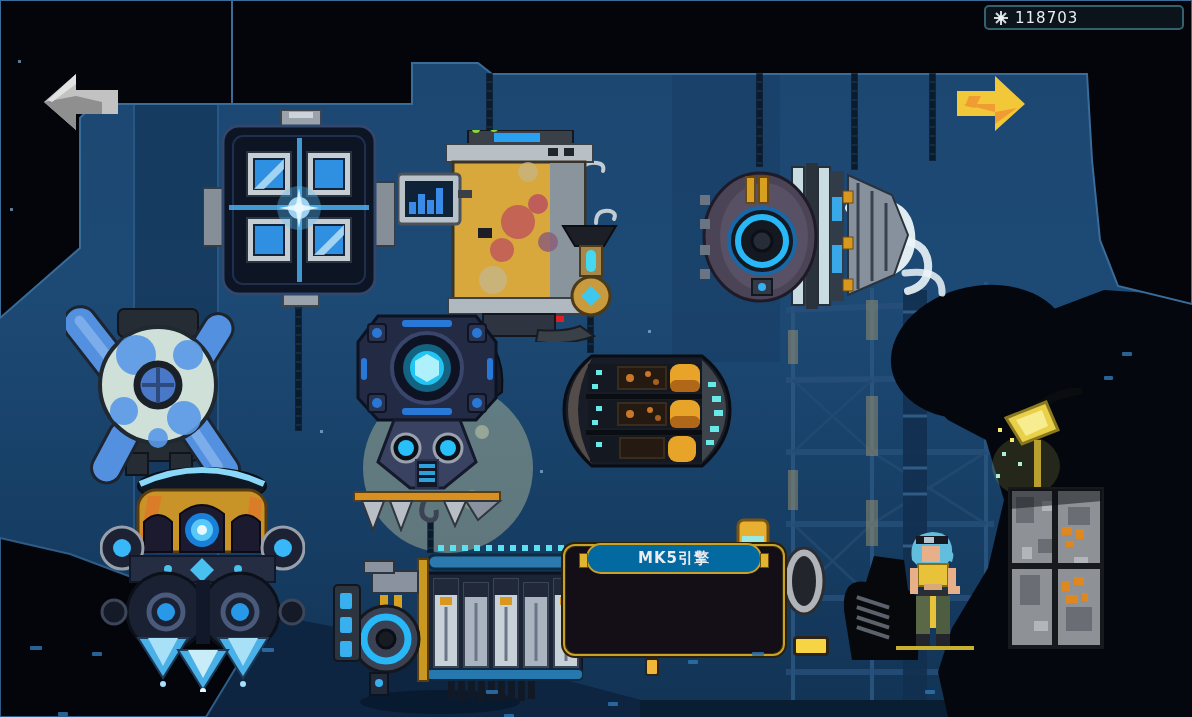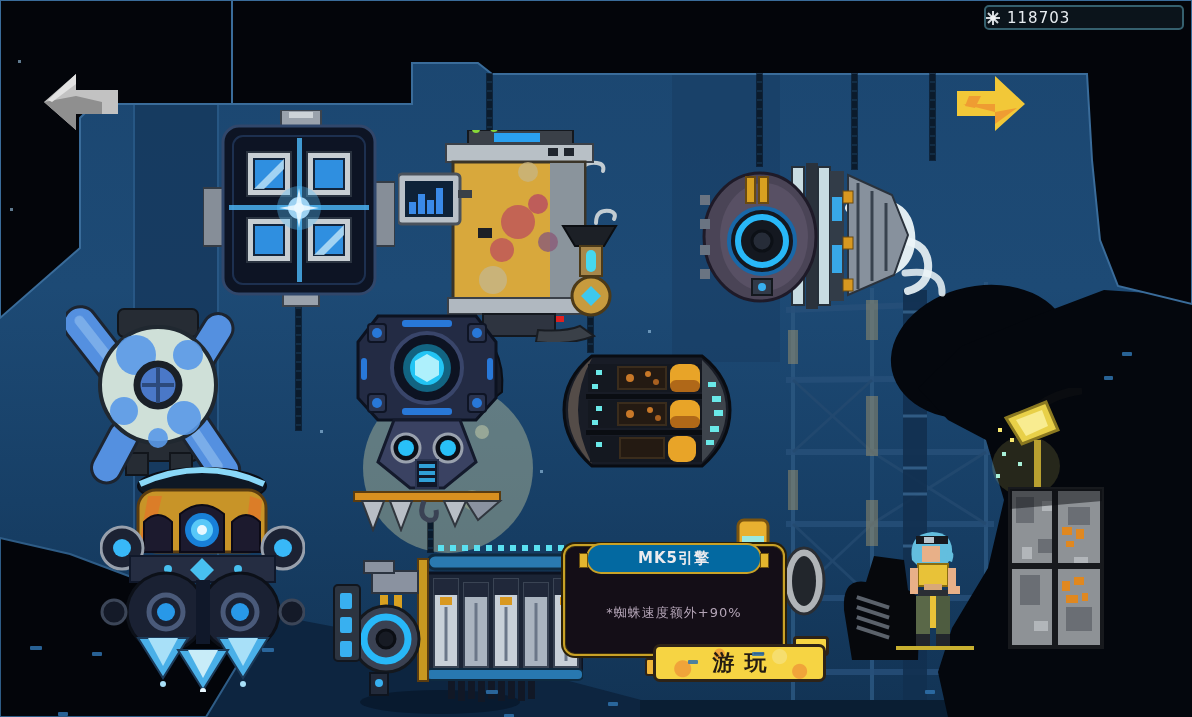--- a/index.html
+++ b/index.html
@@ -14,21 +14,21 @@
   
   .chain{
     position:absolute;width:5px;
     background:repeating-linear-gradient(180deg,#0b1b2c 0 7px,#122c44 7px 9px);
     box-shadow:0 0 0 1px rgba(4,10,18,.55);
   }
   
   #currency{
     left:984px;top:5px;width:200px;height:25px;
     background:#0b141b;border:2px solid #35606e;border-radius:5px;
-    display:flex;align-items:center;gap:7px;box-sizing:border-box;
+    display:flex;align-items:center;gap:7px;padding-left:8px;box-sizing:border-box;
   }
   #currency .val{color:#e8edf1;font-size:15px;letter-spacing:1px;}
   
   #tooltip{
     left:563px;top:544px;width:218px;height:108px;
     background:#140e17;border:2px solid #c9a227;border-radius:12px;
     box-shadow:0 0 0 2px #2a2008, inset 0 0 0 1px #3a2e10;
   }
   #tooltip .title-pill{
     position:absolute;left:50%;top:-3px;transform:translateX(-50%);
@@ -642,26 +642,24 @@
       <polygon points="14,20 26,20 20,32 10,30" fill="#ef9c32"></polygon>
     </svg>
   </div>
 
   <div id="tooltip" class="abs">
     <div class="title-pill">
       <span>MK5引擎</span>
     </div>
     <div class="clasp" style="left:14px;"></div>
     <div class="clasp" style="right:14px;"></div>
-    <div class="body-text">*蜘蛛速度额外+90%</div>
   </div>
 
   <div id="play-tab" class="abs"></div>
   <div id="play-nub" class="abs"></div>
-  <button id="play-btn" class="abs">游玩</button>
 
   <div class="dash" style="left:30px;top:646px;width:12px"></div>
   <div class="dash" style="left:92px;top:652px;width:10px"></div>
   <div class="dash" style="left:262px;top:648px;width:12px"></div>
   <div class="dash" style="left:486px;top:690px;width:12px"></div>
   <div class="dash" style="left:608px;top:702px;width:10px"></div>
   <div class="dash" style="left:752px;top:652px;width:12px"></div>
   <div class="dash" style="left:925px;top:690px;width:10px"></div>
   <div class="dash" style="left:58px;top:712px;width:10px"></div>
   <div class="dash" style="left:504px;top:714px;width:10px"></div>

